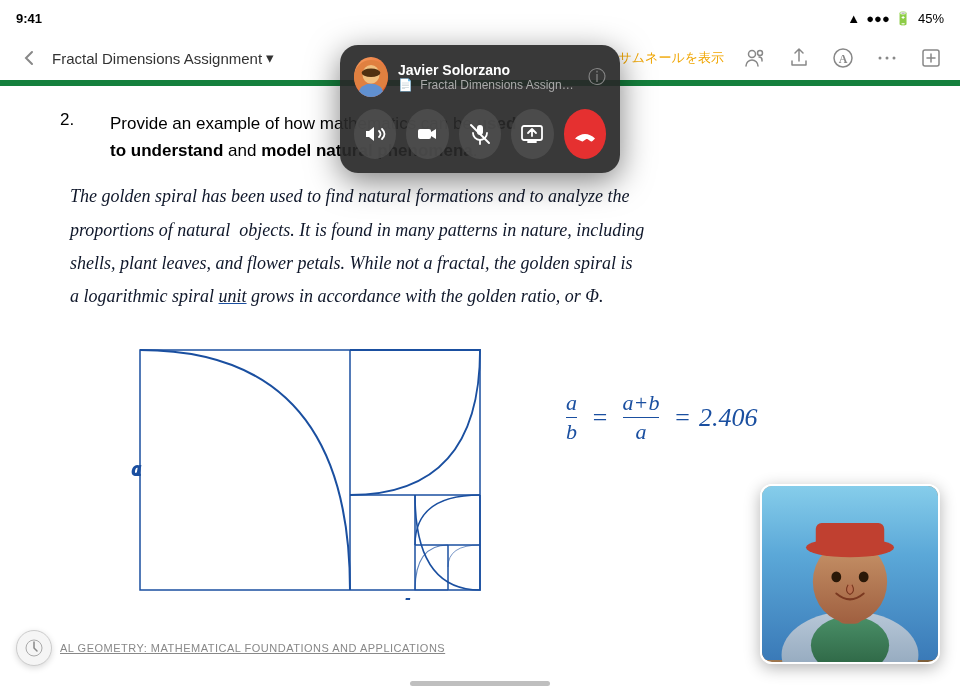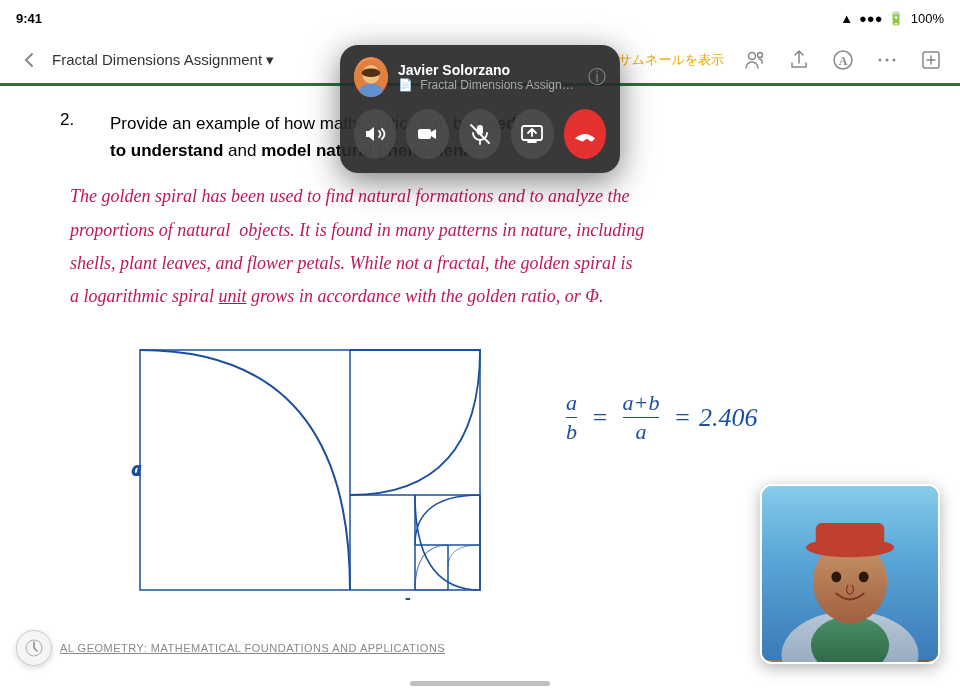--- a/index.html
+++ b/index.html
@@ -39,21 +39,21 @@
     
     .toolbar {
       position: absolute;
       top: 36px; left: 0; right: 0;
       height: 50px;
       display: flex;
       align-items: center;
       justify-content: space-between;
       padding: 0 16px;
       z-index: 100;
-      border-bottom: 3px solid #15803d;
+      border-bottom: 6px solid #15803d;
     }
     .toolbar-left {
       display: flex;
       align-items: center;
       gap: 10px;
     }
     .toolbar-title {
       font-size: 15px;
       font-weight: 500;
       color: #333;
@@ -121,21 +121,21 @@
     }
 
     
     .handwritten {
       margin: 16px 0 0 0;
       padding: 0 10px;
     }
     .handwritten-text {
       font-family: 'Bradley Hand', 'Brush Script MT', cursive;
       font-size: 18px;
-      color: #be185d;
+      color: #0f172a;
       line-height: 1.85;
       font-style: italic;
     }
 
     
     .drawing-area {
       position: relative;
       margin: 10px 0 0 60px;
       width: 390px;
       height: 260px;
@@ -316,21 +316,21 @@
   </style>
 </head>
 <body>
 
 <div class="status-bar">
   <span class="status-time">9:41</span>
   <div class="status-icons">
     <span>▲</span>
     <span>●●●</span>
     <span>🔋</span>
-    <span>100%</span>
+    <span>45%</span>
   </div>
 </div>
 
 <div class="toolbar">
   <div class="toolbar-left">
     <div class="toolbar-icon">
       <svg width="22" height="22" viewBox="0 0 22 22" fill="none">
         <path d="M14 5L8 11L14 17" stroke="#888" stroke-width="2" stroke-linecap="round"></path>
       </svg>
     </div>

